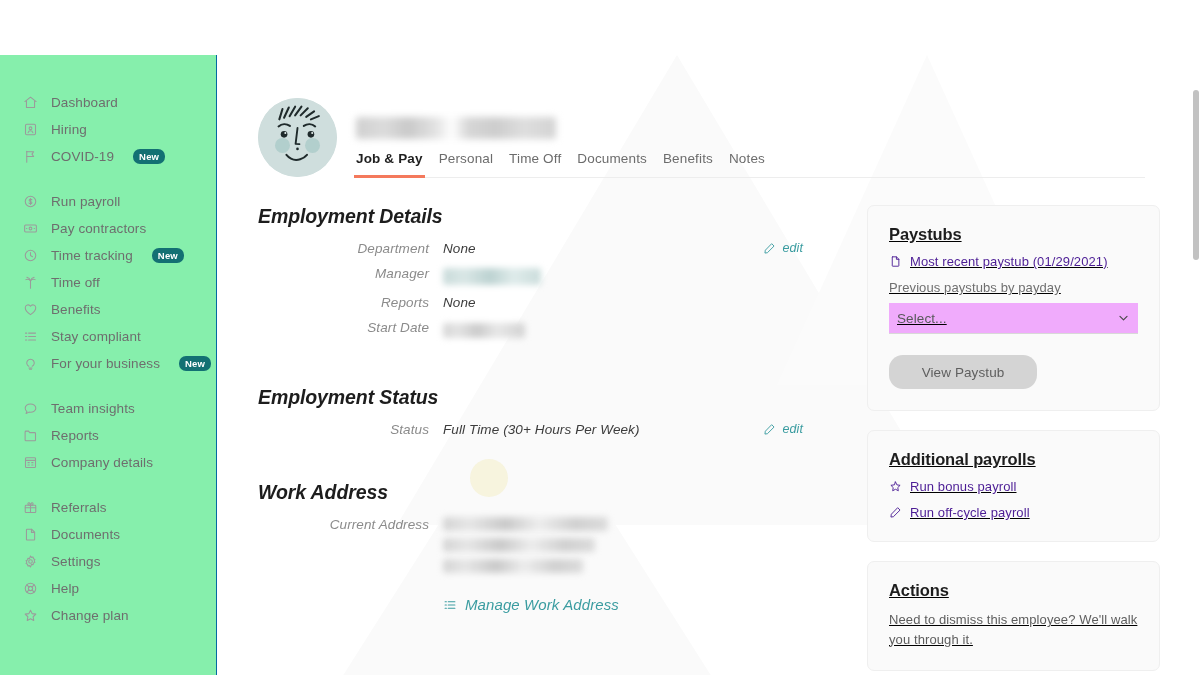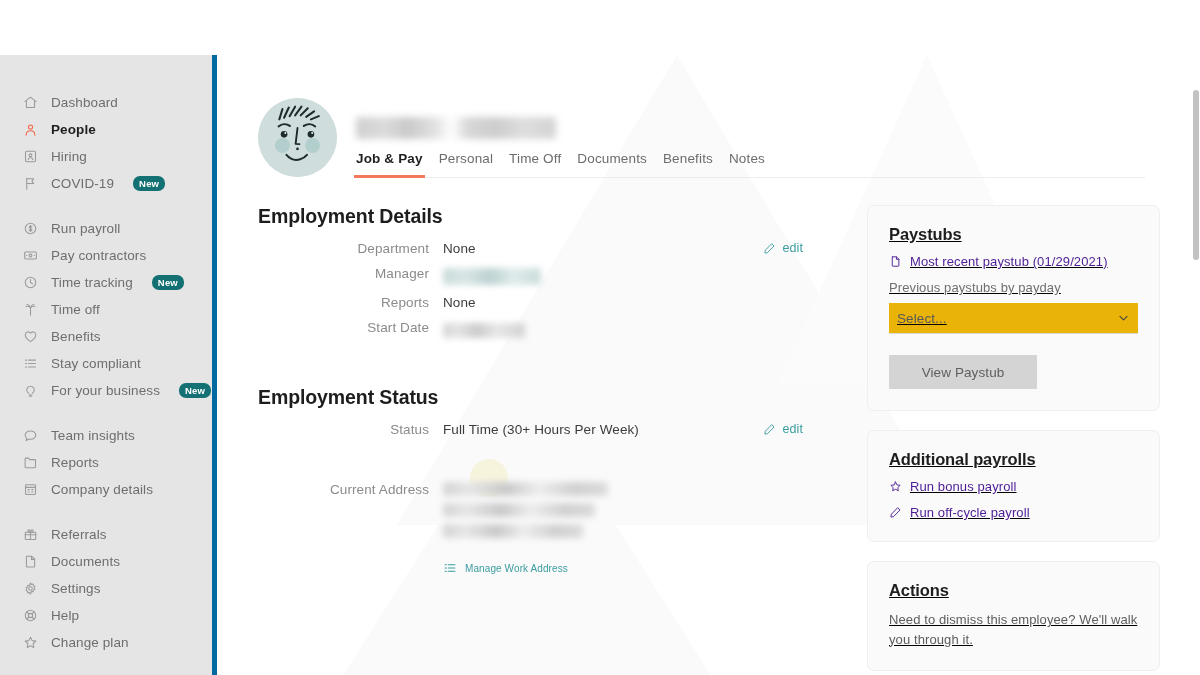--- a/index.html
+++ b/index.html
@@ -22,22 +22,22 @@
     height: 620px;
     background: #ffffff;
     display: flex;
     overflow: hidden;
   }
 
   
   .sidebar {
     width: 217px;
     flex: 0 0 217px;
-    background: #e5e5e5;
-    border-right: 5px solid #0369a1;
+    background: #86efac;
+    border-right: 1px solid #0369a1;
     padding-top: 34px;
     position: relative;
     z-index: 3;
   }
 
   .nav-group { margin-bottom: 18px; }
 
   .nav-item {
     display: flex;
     align-items: center;
@@ -199,21 +199,21 @@
     flex: 0 0 620px;
     padding-left: 41px;
   }
 
   .col-right {
     flex: 1;
     padding-left: 30px;
     padding-right: 40px;
   }
 
-  .section { margin-bottom: 34px; position: relative; }
+  .section { margin-bottom: 34px; position: relative; font-style: italic; }
   .section-title {
     font-size: 19.5px;
     font-weight: bold;
     color: #1d1d1d;
     letter-spacing: -.1px;
     margin-bottom: 12px;
   }
 
   .field-row {
     display: flex;
@@ -269,21 +269,21 @@
     letter-spacing: .1px;
   }
   .edit-link svg { width: 13px; height: 13px; display: block; }
 
   .link-row {
     display: flex;
     align-items: center;
     gap: 8px;
     margin-left: 185px;
     margin-top: 16px;
-    font-size: 10px;
+    font-size: 15px;
     color: #3a9ca0;
     cursor: pointer;
     letter-spacing: .1px;
     width: max-content;
     justify-content: flex-end;
   }
   .link-row svg { width: 14px; height: 14px; display: block; flex: 0 0 14px; }
 
   
   .card {
@@ -319,42 +319,42 @@
   .card-sublabel {
     font-size: 13px;
     color: #6f6f6f;
     margin-bottom: 8px;
     letter-spacing: .1px;
   }
 
   .select-wrap {
     position: relative;
     border-bottom: 1.5px solid #d8d8d8;
-    background: #eab308;
+    background: #f0abfc;
     height: 31px;
     display: flex;
     align-items: center;
     padding: 0 8px;
     cursor: pointer;
   }
   .select-value { font-size: 13.5px; color: #58595b; letter-spacing: .1px; }
   .select-caret {
     position: absolute; right: 8px; top: 50%;
     transform: translateY(-50%);
     color: #4a4a4a;
   }
   .select-caret svg { width: 13px; height: 13px; display: block; }
 
   .btn-disabled {
     margin-top: 21px;
     width: 148px;
     height: 34px;
     background: #d4d4d4;
     border: none;
-    border-radius: 1px;
+    border-radius: 14px;
     color: #5f5f5f;
     font-size: 13.5px;
     font-family: inherit;
     cursor: default;
     letter-spacing: .1px;
   }
 
   .card-text {
     font-size: 13px;
     color: #5d5d5d;
@@ -391,29 +391,20 @@
       <div class="nav-item">
         <span class="nav-icon">
           <svg viewBox="0 0 24 24" fill="none" stroke="currentColor" stroke-width="1.7" stroke-linecap="round" stroke-linejoin="round">
               <path d="M3 10.5 12 3.5l9 7"></path>
               <path d="M5.5 9.8V20h13V9.8"></path>
             </svg>
         </span>
         <span class="nav-label">Dashboard</span>
       </div>
 
-      <div class="nav-item active">
-        <span class="nav-icon">
-          <svg viewBox="0 0 24 24" fill="none" stroke="currentColor" stroke-width="1.7" stroke-linecap="round" stroke-linejoin="round">
-              <circle cx="12" cy="8" r="3.3"></circle>
-              <path d="M5 21c0-4.2 3.1-7 7-7s7 2.8 7 7"></path>
-            </svg>
-        </span>
-        <span class="nav-label">People</span>
-      </div>
 
       <div class="nav-item">
         <span class="nav-icon">
           <svg viewBox="0 0 24 24" fill="none" stroke="currentColor" stroke-width="1.7" stroke-linecap="round" stroke-linejoin="round">
               <rect x="4" y="3.5" width="16" height="17" rx="2"></rect>
               <circle cx="12" cy="10" r="2.2"></circle>
               <path d="M8.2 17c.6-1.9 2-2.9 3.8-2.9S15.2 15.1 15.8 17"></path>
             </svg>
         </span>
         <span class="nav-label">Hiring</span>
@@ -689,20 +680,21 @@
               <div class="edit-link">
                 <svg viewBox="0 0 24 24" fill="none" stroke="currentColor" stroke-width="1.7" stroke-linecap="round" stroke-linejoin="round">
                     <path d="M16.5 3.6l3.9 3.9L8.1 19.8l-4.5.6.6-4.5z"></path>
                   </svg>
                 <span>edit</span>
               </div>
             </div>
           </section>
 
           <section class="section" style="margin-top:44px;">
+            <h2 class="section-title">Work Address</h2>
 
             <div class="field-row">
               <div class="field-label">Current Address</div>
               <div class="field-value">
                 <span class="redact redact-addr-line" style="width:165px;display:block;"></span>
                 <span class="redact redact-addr-line" style="width:152px;display:block;"></span>
                 <span class="redact redact-addr-line" style="width:140px;display:block;"></span>
               </div>
             </div>
 

